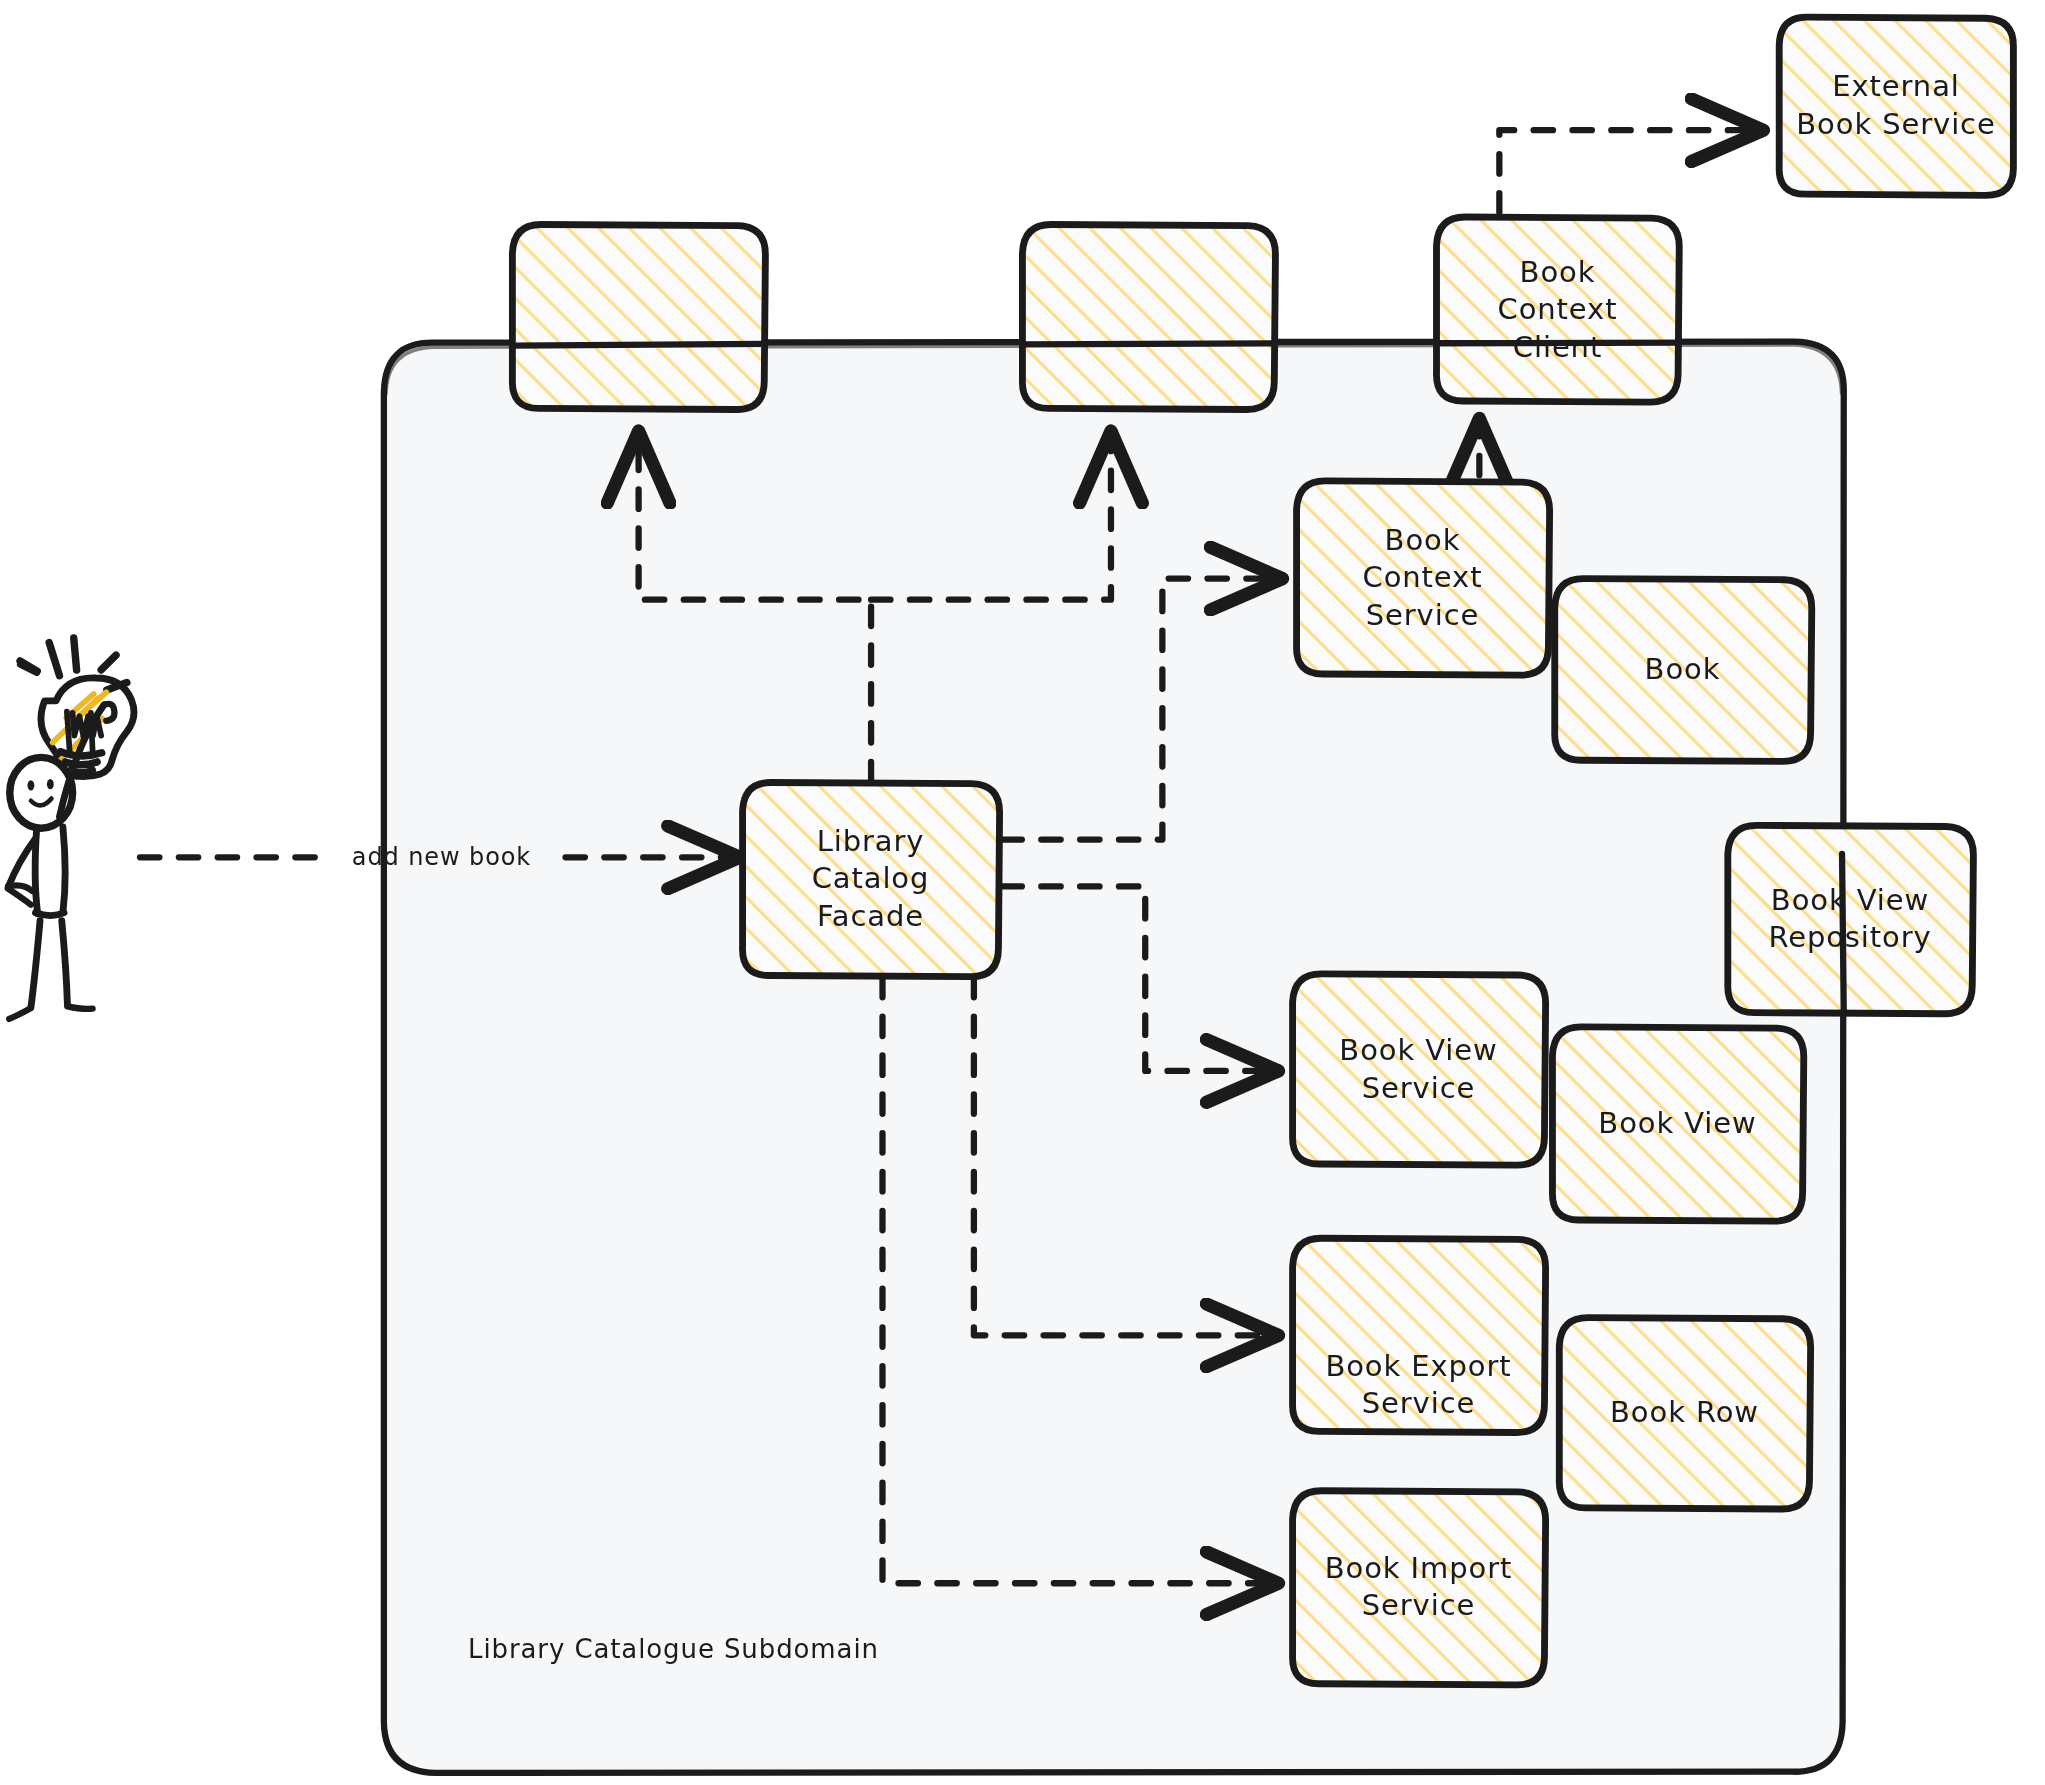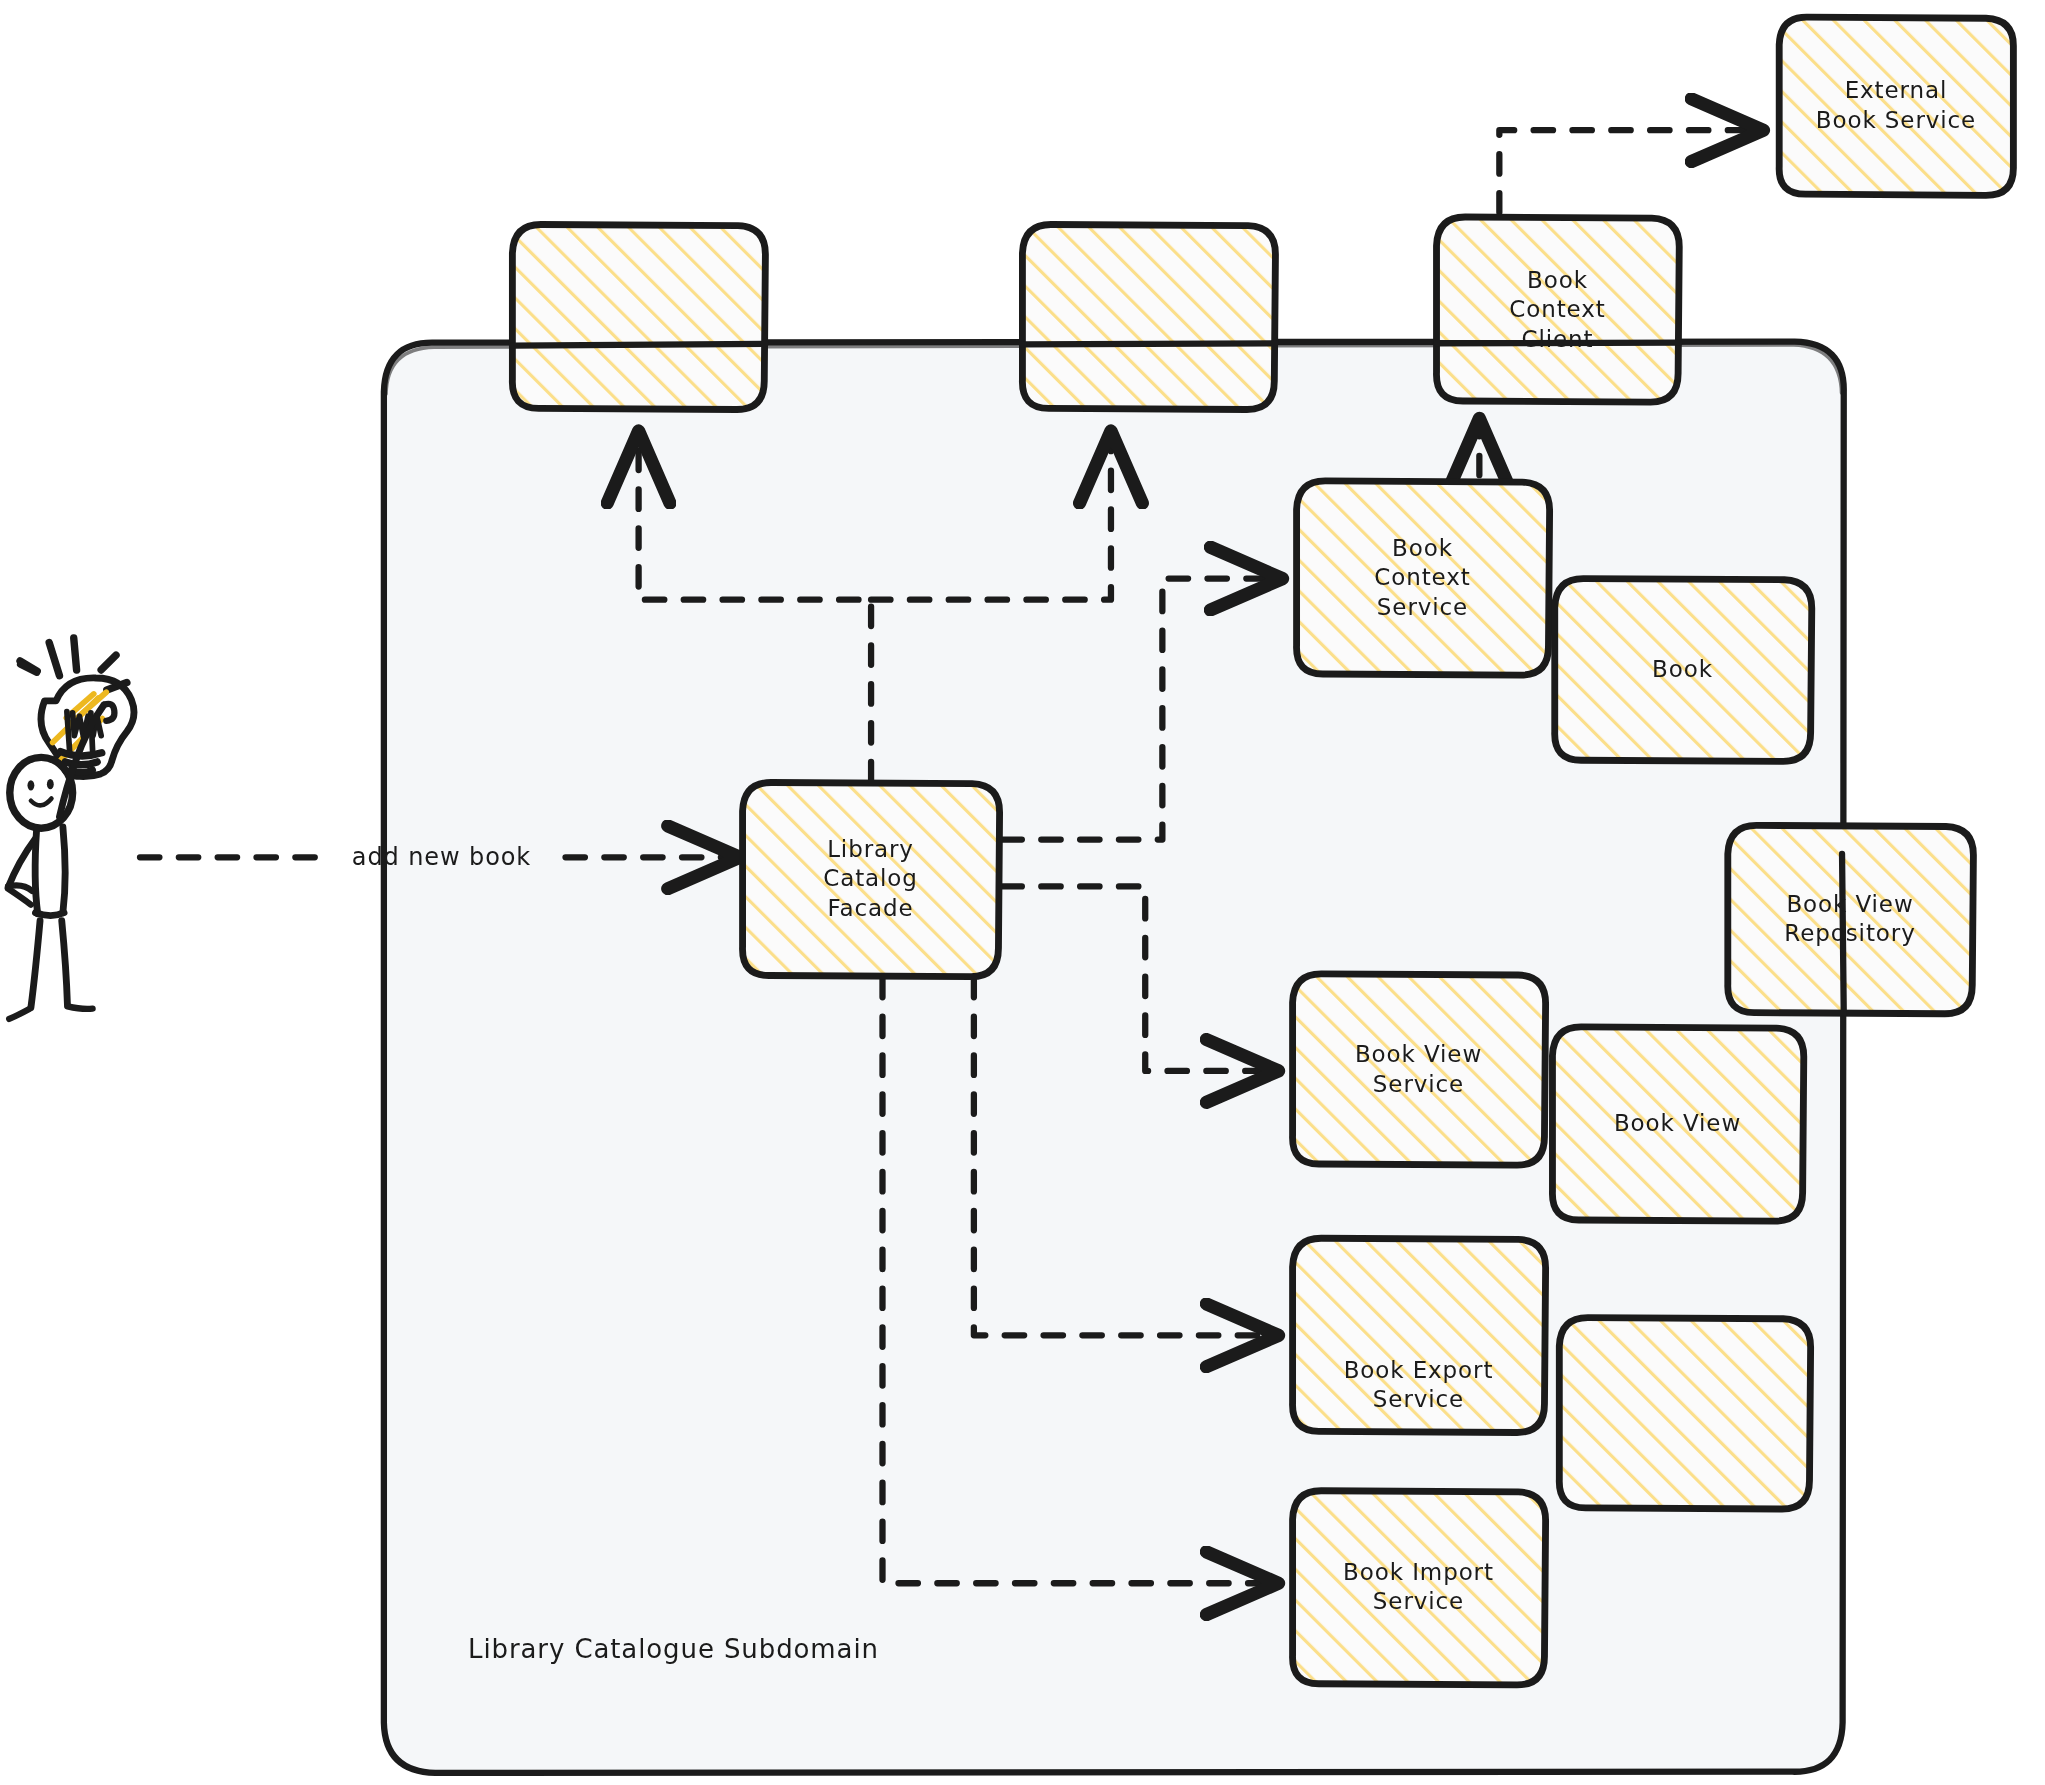--- a/index.html
+++ b/index.html
@@ -11,21 +11,21 @@
     display:flex;align-items:center;justify-content:center;
     text-align:center;
     color:#1b1b1b;
     font-family:"DejaVu Sans", sans-serif;
     font-weight:400;
     letter-spacing:0.9px;
     line-height:1.28;
     pointer-events:none;
     white-space:pre-line;
   }
-  .node-lbl{font-size:23px;}
+  .node-lbl{font-size:29px;}
   .edge-lbl{font-size:24px;background:transparent;}
   .group-lbl{font-size:26px;}
 </style>
 </head>
 <body>
 
 <div id="stage">
 
   <svg id="canvas" viewBox="0 0 3582 3127" xmlns="http://www.w3.org/2000/svg">
     <defs>
@@ -242,20 +242,21 @@
 Repository</div>
 
   <div class="lbl node-lbl" style="left:1292px;top:974px;width:253px;height:191px;">Book View
 Service</div>
 
   <div class="lbl node-lbl" style="left:1552px;top:1027px;width:251px;height:194px;">Book View</div>
 
   <div class="lbl node-lbl" style="left:1292px;top:1288px;width:253px;height:194px;">Book Export
 Service</div>
 
+  <div class="lbl node-lbl" style="left:1559px;top:1317px;width:251px;height:191px;">Book Row</div>
 
   <div class="lbl node-lbl" style="left:1292px;top:1490px;width:253px;height:194px;">Book Import
 Service</div>
 
   <div class="lbl edge-lbl" style="left:313px;top:833px;width:257px;height:48px;">add new book</div>
 
   <div class="lbl group-lbl" style="left:468px;top:1627px;width:560px;height:46px;justify-content:flex-start;">Library Catalogue Subdomain</div>
 
 </div>
 

